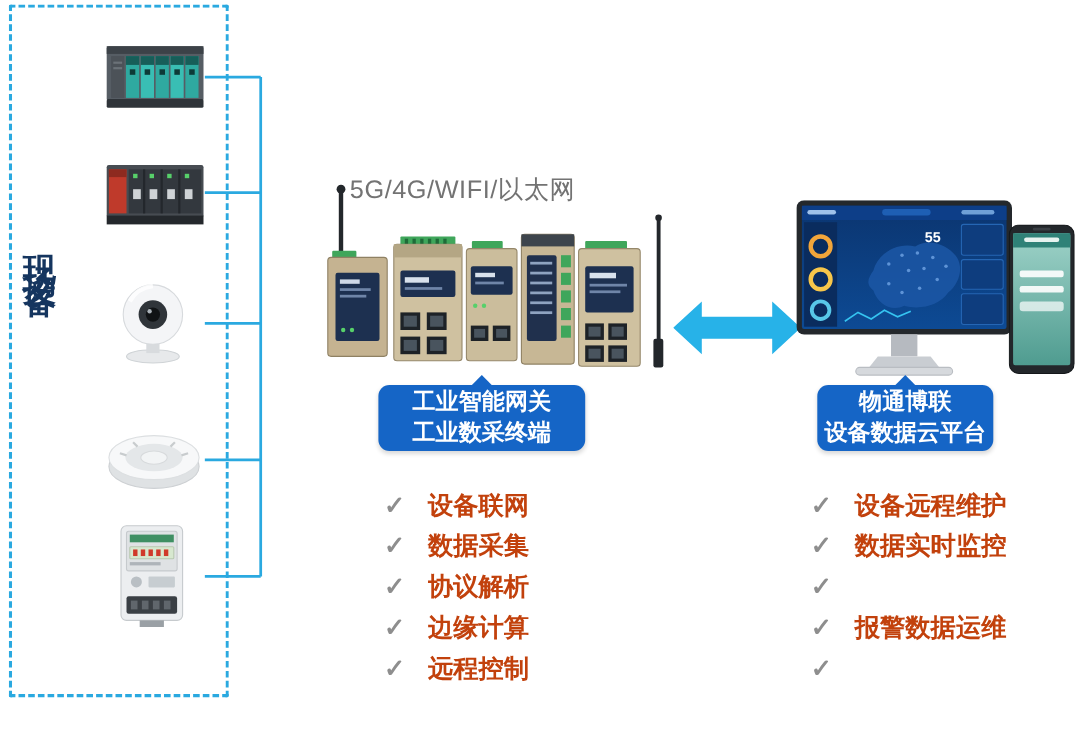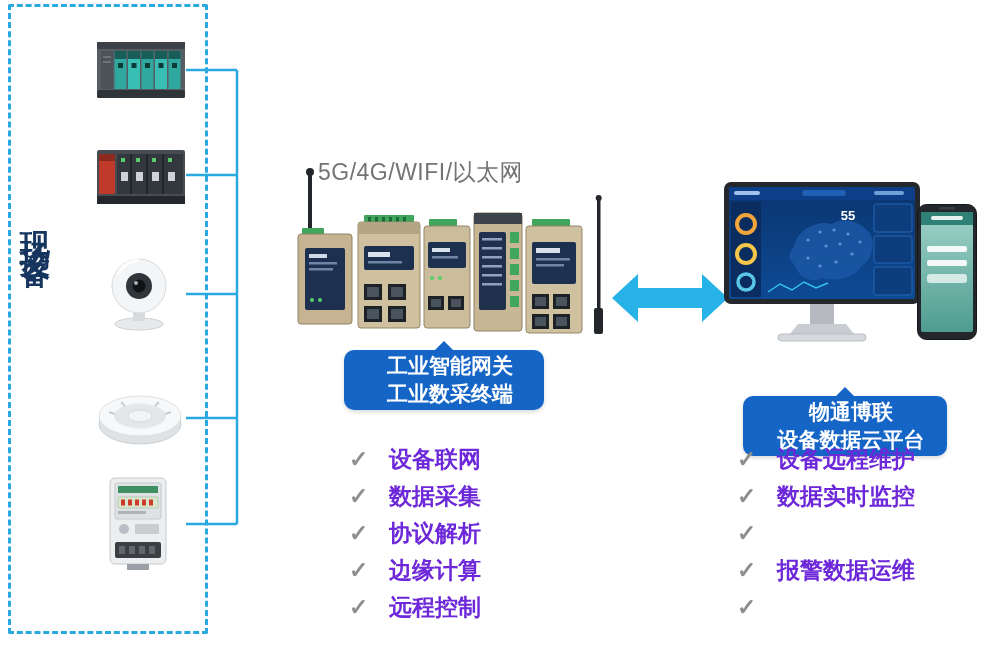--- a/index.html
+++ b/index.html
@@ -22,36 +22,35 @@
   .conn-label{
     left:318px;top:157px;font-size:23px;font-weight:500;color:#737373;
     letter-spacing:0.5px;
   }
   
   .badge{
     background:#1565C6;border-radius:10px;color:#fff;
     display:flex;flex-direction:column;align-items:center;justify-content:center;
     font-size:21px;font-weight:700;line-height:1.35;text-align:center;
     box-shadow:0 2px 4px rgba(0,0,0,.15);
-    padding-left:12px;
   }
   .badge-pointer{
     position:absolute;top:-9px;left:50%;transform:translateX(-50%);
     width:0;height:0;border-left:9px solid transparent;border-right:9px solid transparent;
     border-bottom:9px solid #1565C6;
   }
   .badge-center{left:344px;top:350px;width:188px;height:60px;}
-  .badge-right{left:743px;top:350px;width:192px;height:60px;margin-top:46px;}
+  .badge-right{left:743px;top:350px;width:160px;height:60px;}
   
   .checklist{display:flex;flex-direction:column;gap:13px;}
   .checklist-center{left:349px;top:447px;width:230px;}
   .checklist-right{left:737px;top:447px;width:245px;}
   .check-row{display:flex;align-items:center;gap:18px;height:24px;}
   .check{color:#8E8E8E;font-size:23px;font-weight:700;width:22px;line-height:1;}
-  .feat{color:#6d28d9;font-size:23px;font-weight:600;white-space:nowrap;}
+  .feat{color:#c2410c;font-size:23px;font-weight:600;white-space:nowrap;}
   svg{display:block;}
 </style>
 </head>
 <body>
 
 <div class="canvas">
 
   <div class="abs dashed-frame"></div>
 
   <div class="abs v-label">现场设备</div>

